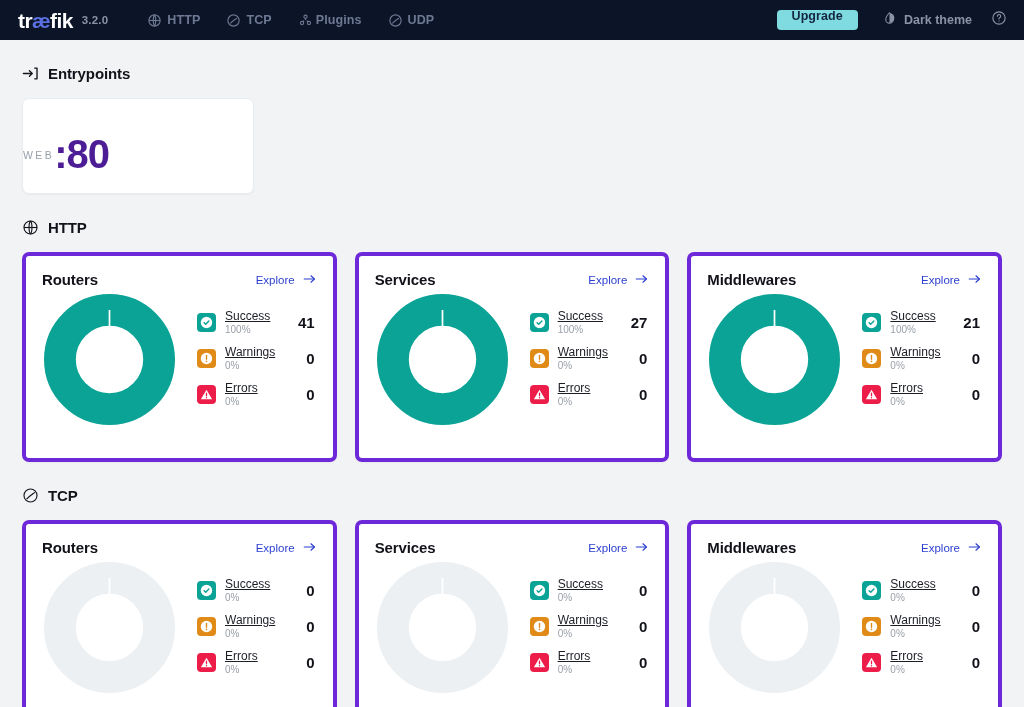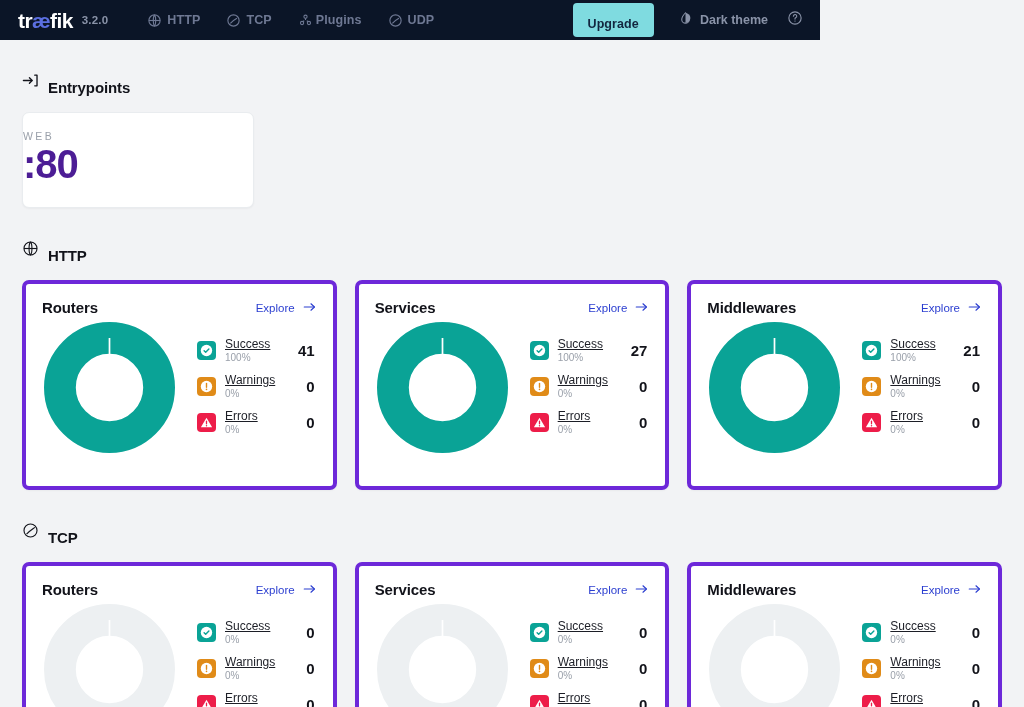--- a/index.html
+++ b/index.html
@@ -6,21 +6,21 @@
   html, body {
     width: 1024px; height: 707px;
     overflow: hidden;
     background: #f2f3f5;
     font-family: "Liberation Sans", sans-serif;
     -webkit-font-smoothing: antialiased;
   }
 
   
   .header {
-    height: 40px; width: 820px;
+    height: 40px; width: 1024px;
     background: #0b1527;
     display: flex; align-items: center;
     position: relative;
   }
   .header-left { display: flex; align-items: center; padding-left: 18px; }
   .logo {
     font-size: 21px; font-weight: 700; letter-spacing: -0.6px;
     color: #ffffff; line-height: 1;
   }
   .logo .ae { color: #5b6fe0; }
@@ -40,21 +40,21 @@
   .nav-item .ico svg { display: block; }
 
   .header-right {
     position: absolute; right: 10px; top: 0; height: 40px;
     display: flex; align-items: center; gap: 0px;
   }
   .upgrade-btn {
     background: #7fdbe0; color: #12263f;
     font-size: 12.5px; font-weight: 600;
     border: none; border-radius: 4px;
-    padding: 15px 15px 7px 15px;
+    padding: 0 15px 7px 15px;
     cursor: pointer; line-height: 1;
     letter-spacing: 0.1px;
   }
   .theme-toggle {
     display: flex; align-items: center; gap: 7px;
     color: #8a93a8; font-size: 12.5px; font-weight: 600;
     padding: 0 12px; height: 40px; cursor: pointer;
     margin-left: 12px;
   }
   .help-btn {
@@ -66,31 +66,30 @@
   .page { padding: 0 22px; }
 
   .section-head {
     display: flex; align-items: center; gap: 9px;
     margin-top: 25px; margin-bottom: 16px;
   }
   .section-head .sico { display: flex; align-items: center; color: #12131a; }
   .section-title {
     font-size: 15px; font-weight: 600; color: #12131a;
     letter-spacing: -0.1px;
-    margin-top: 14px;
   }
 
   
   .entry-row { display: flex; gap: 18px; }
   .entry-card {
     width: 232px; height: 96px;
     background: #ffffff; border-radius: 7px;
     border: 1px solid #e9ecef;
-    display: flex; flex-direction: column;
-    justify-content: flex-start;
+    display: flex; flex-direction: row;
+    align-items: center; justify-content: flex-start;
     padding-top: 17px;
     box-shadow: 0 1px 2px rgba(18,19,26,0.04);
   }
   .entry-name {
     font-size: 10.5px; font-weight: 500; color: #9aa0aa;
     letter-spacing: 2.4px;
   }
   .entry-port {
     font-size: 40px; font-weight: 700; color: #4c1d95;
     letter-spacing: -1px;

